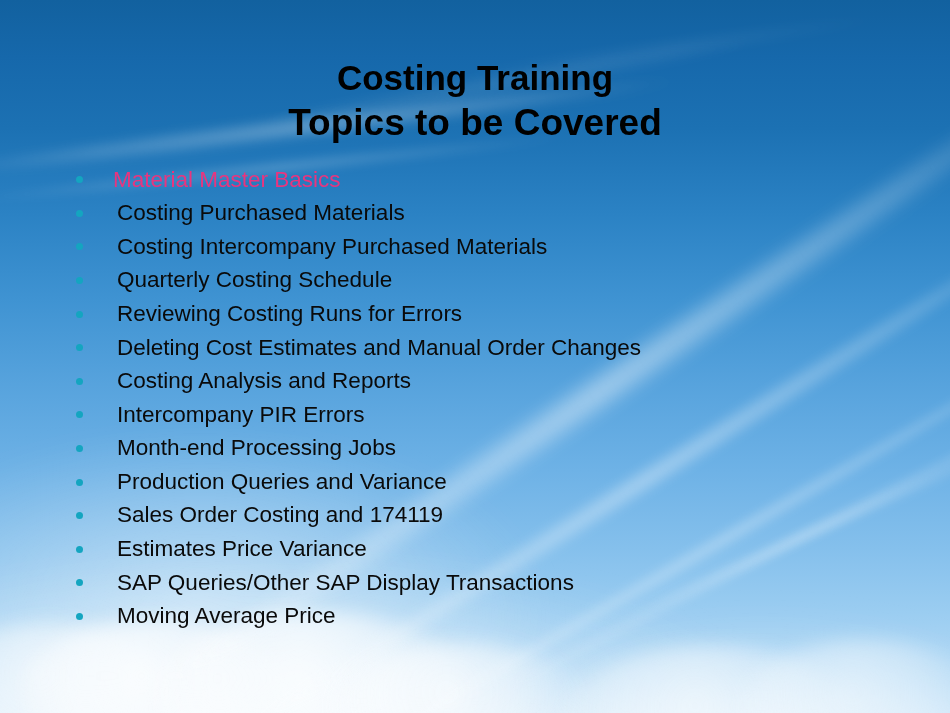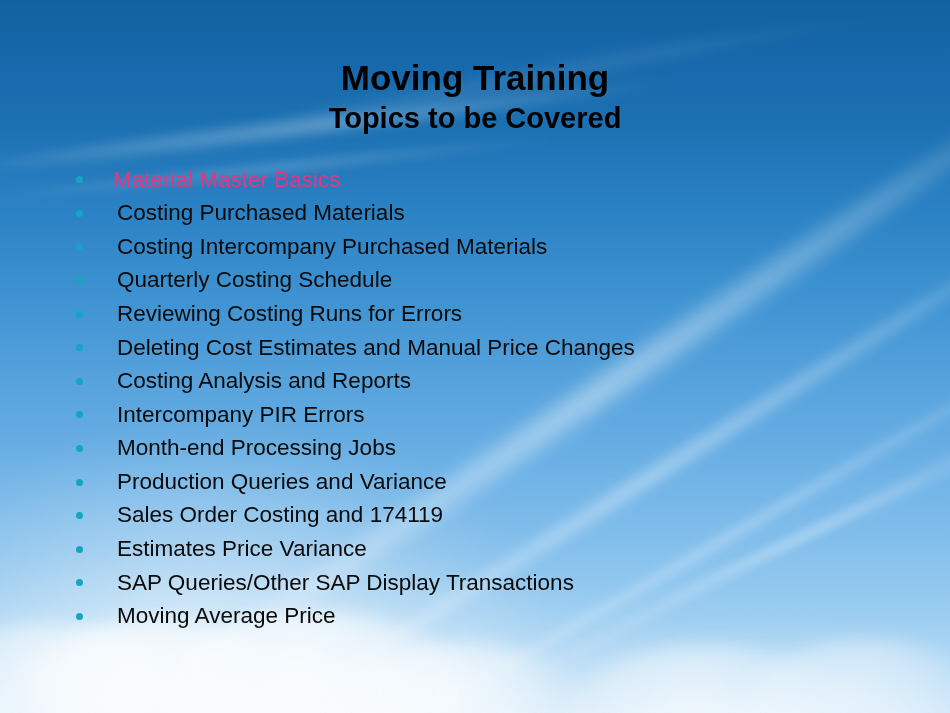--- a/index.html
+++ b/index.html
@@ -134,21 +134,21 @@
     text-align:center;
   }
   .slide-title {
     font-size:35px;
     font-weight:bold;
     color:#000;
     letter-spacing:0px;
     line-height:1.0;
   }
   .slide-subtitle {
-    font-size:29px;
+    font-size:37px;
     font-weight:bold;
     color:#000;
     line-height:1.0;
     margin-top:9px;
   }
 
   #bullet-list {
     position:absolute;
     left:76px; top:163px;
     width:860px;
@@ -203,21 +203,21 @@
   <div class="cloudlayer streak s5"></div>
 
   <div class="cloudlayer wisp w1"></div>
   <div class="cloudlayer wisp w2"></div>
   <div class="cloudlayer wisp w3"></div>
   <div class="cloudlayer wisp w4"></div>
 
   <div id="content">
 
     <div class="title-block">
-      <div class="slide-title">Moving Training</div>
+      <div class="slide-title">Costing Training</div>
       <div class="slide-subtitle">Topics to be Covered</div>
     </div>
 
     <ul id="bullet-list">
         <li class="bullet-row">
           <span class="bullet-dot"></span>
           <span class="bullet-text accent">Material Master Basics</span>
         </li>
         <li class="bullet-row">
           <span class="bullet-dot"></span>
@@ -230,21 +230,21 @@
         <li class="bullet-row">
           <span class="bullet-dot"></span>
           <span class="bullet-text">Quarterly Costing Schedule</span>
         </li>
         <li class="bullet-row">
           <span class="bullet-dot"></span>
           <span class="bullet-text">Reviewing Costing Runs for Errors</span>
         </li>
         <li class="bullet-row">
           <span class="bullet-dot"></span>
-          <span class="bullet-text">Deleting Cost Estimates and Manual Price Changes</span>
+          <span class="bullet-text">Deleting Cost Estimates and Manual Order Changes</span>
         </li>
         <li class="bullet-row">
           <span class="bullet-dot"></span>
           <span class="bullet-text">Costing Analysis and Reports</span>
         </li>
         <li class="bullet-row">
           <span class="bullet-dot"></span>
           <span class="bullet-text">Intercompany PIR Errors</span>
         </li>
         <li class="bullet-row">

